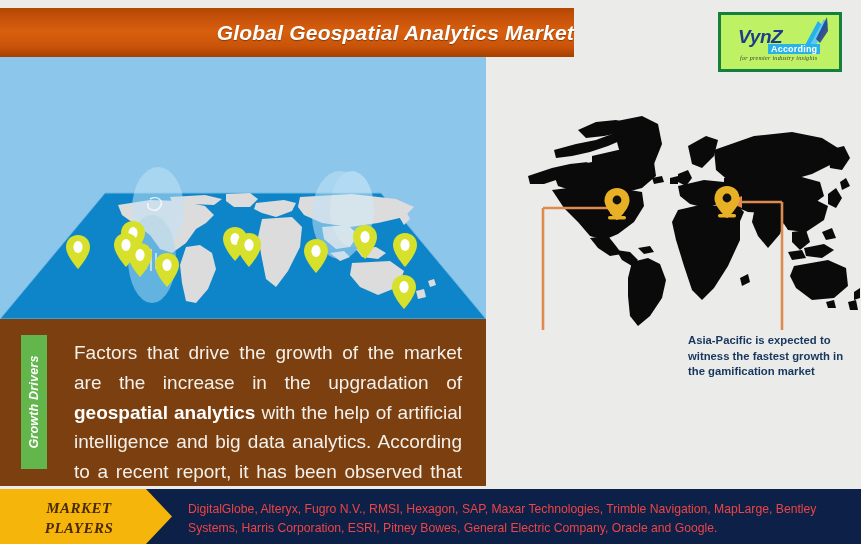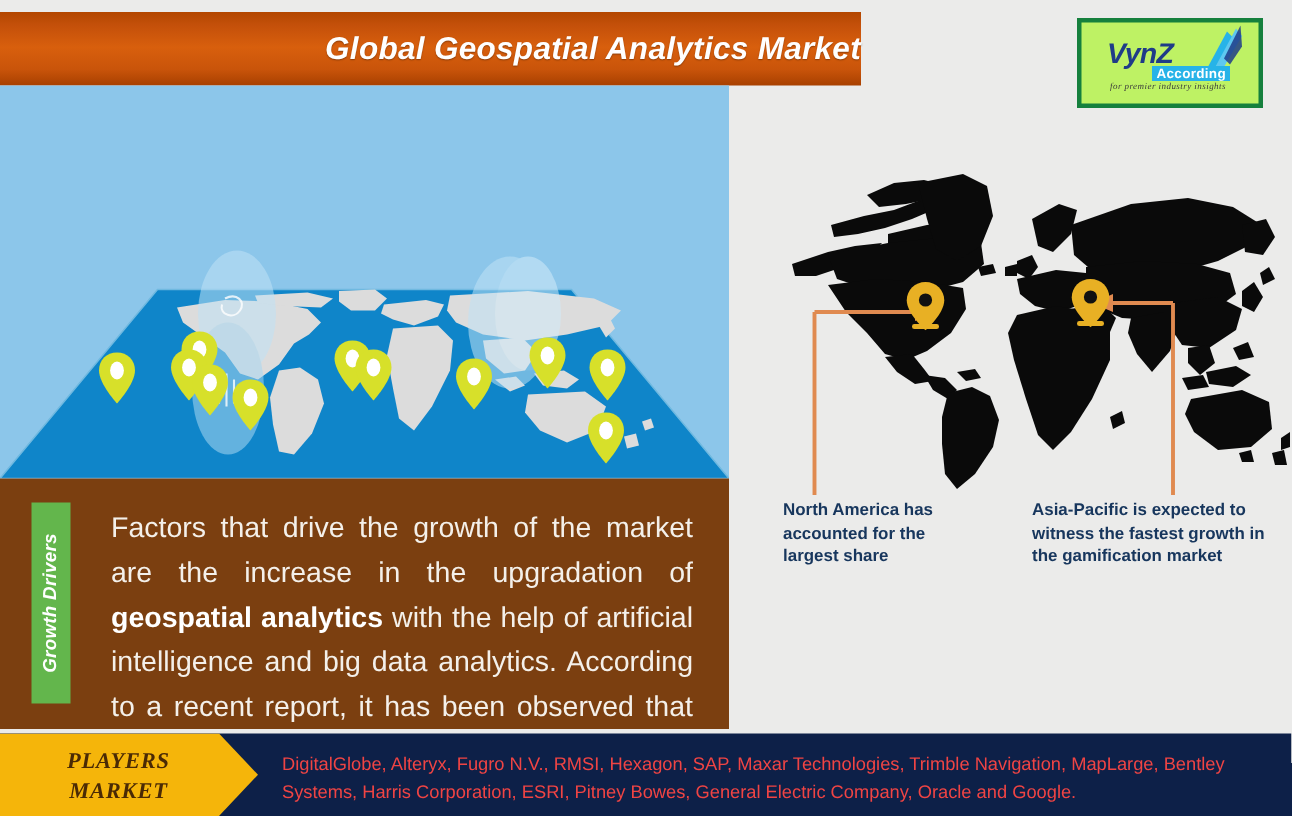--- a/index.html
+++ b/index.html
@@ -321,33 +321,30 @@
         <circle cx="125" cy="110" r="4.4" fill="#111111"></circle>
         <rect x="116" y="126" width="18" height="3.4" rx="1.6" fill="#e8b024"></rect>
       </g>
       <g>
         <path d="M235,96 c-7,0 -12.5,5.4 -12.5,12.2 c0,9 12.5,20 12.5,20 c0,0 12.5,-11 12.5,-20 c0,-6.8 -5.5,-12.2 -12.5,-12.2 Z" fill="#e8b024"></path>
         <circle cx="235" cy="108" r="4.4" fill="#111111"></circle>
         <rect x="226" y="124" width="18" height="3.4" rx="1.6" fill="#e8b024"></rect>
       </g>
     </svg>
 
-    <div class="callout na">
-      <b>North America has accounted for the largest</b><span> share</span>
-    </div>
 
     <div class="callout ap">
       <b>Asia-Pacific</b><span> is expected to witness the fastest growth in the </span><b>gamification market</b>
     </div>
   </div>
 
   <div class="footer">
     <svg class="players-arrow" viewBox="0 0 172 55">
       <polygon points="0,0 146,0 172,27.5 146,55 0,55" fill="#f5b50a"></polygon>
     </svg>
     <div class="players-label">
+      <div>MARKET</div>
       <div>PLAYERS</div>
-      <div>MARKET</div>
     </div>
     <div class="players-text">DigitalGlobe, Alteryx, Fugro N.V., RMSI, Hexagon, SAP, Maxar Technologies, Trimble Navigation, MapLarge, Bentley Systems, Harris Corporation, ESRI, Pitney Bowes, General Electric Company, Oracle and Google.</div>
   </div>
 
 </div>
 
 </body></html>

